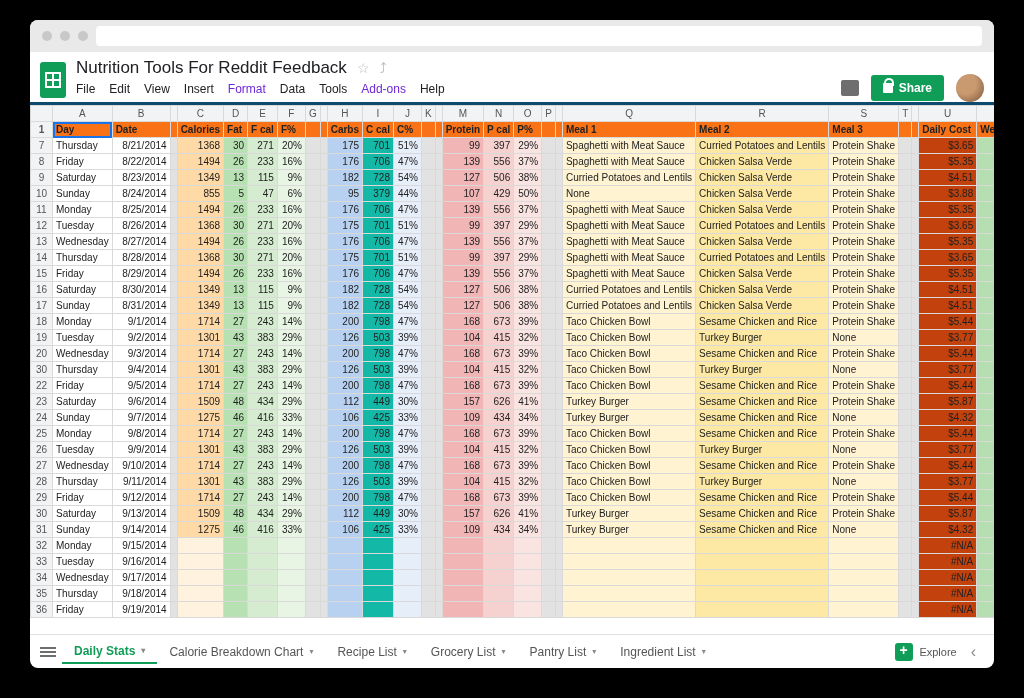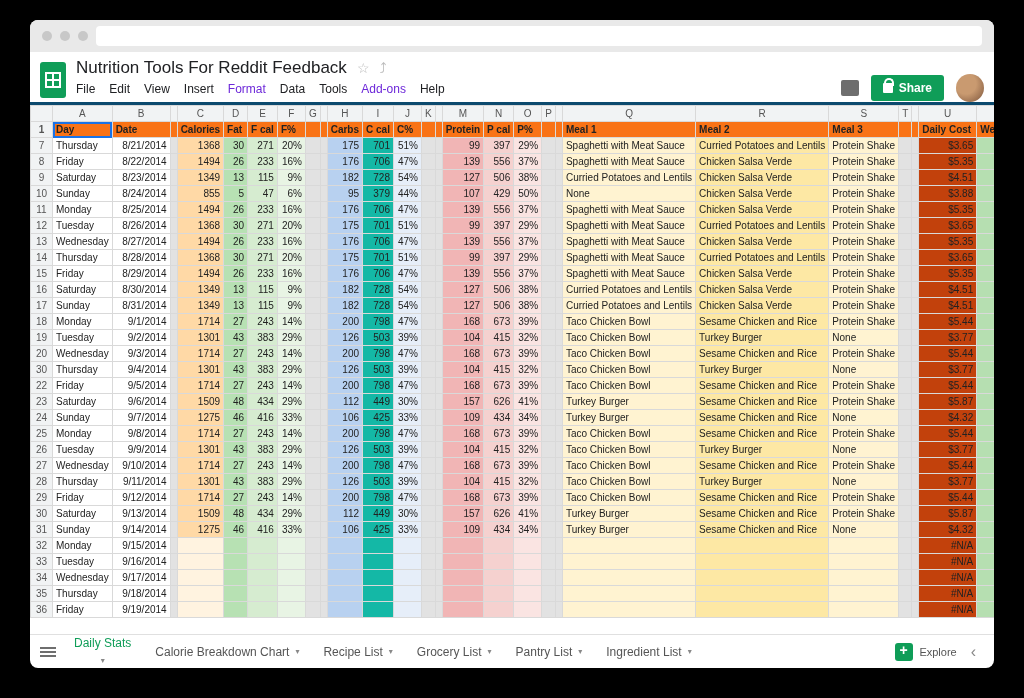--- a/index.html
+++ b/index.html
@@ -154,21 +154,21 @@
     font-size:12px;
     color:#555;
   }
   .tab {
     padding:6px 12px;
     display:flex;
     align-items:center;
     gap:6px;
     color:#555;
   }
-  .tab.active { color:#0f9d58; font-weight:normal; border-bottom:2px solid transparent; box-shadow: inset 0 -2px 0 #0f9d58; flex-direction: column; }
+  .tab.active { color:#0f9d58; font-weight:bold; border-bottom:2px solid transparent; box-shadow: inset 0 -2px 0 #0f9d58; }
   .tab .caret { font-size:8px; color:#888; }
   .hamburger { width:16px; display:flex; flex-direction:column; gap:2px; }
   .hamburger span { height:2px; background:#6e6e6e; }
   .explore-btn {
     margin-left:auto;
     display:flex;
     align-items:center;
     gap:6px;
     color:#555;
     font-size:11px;

